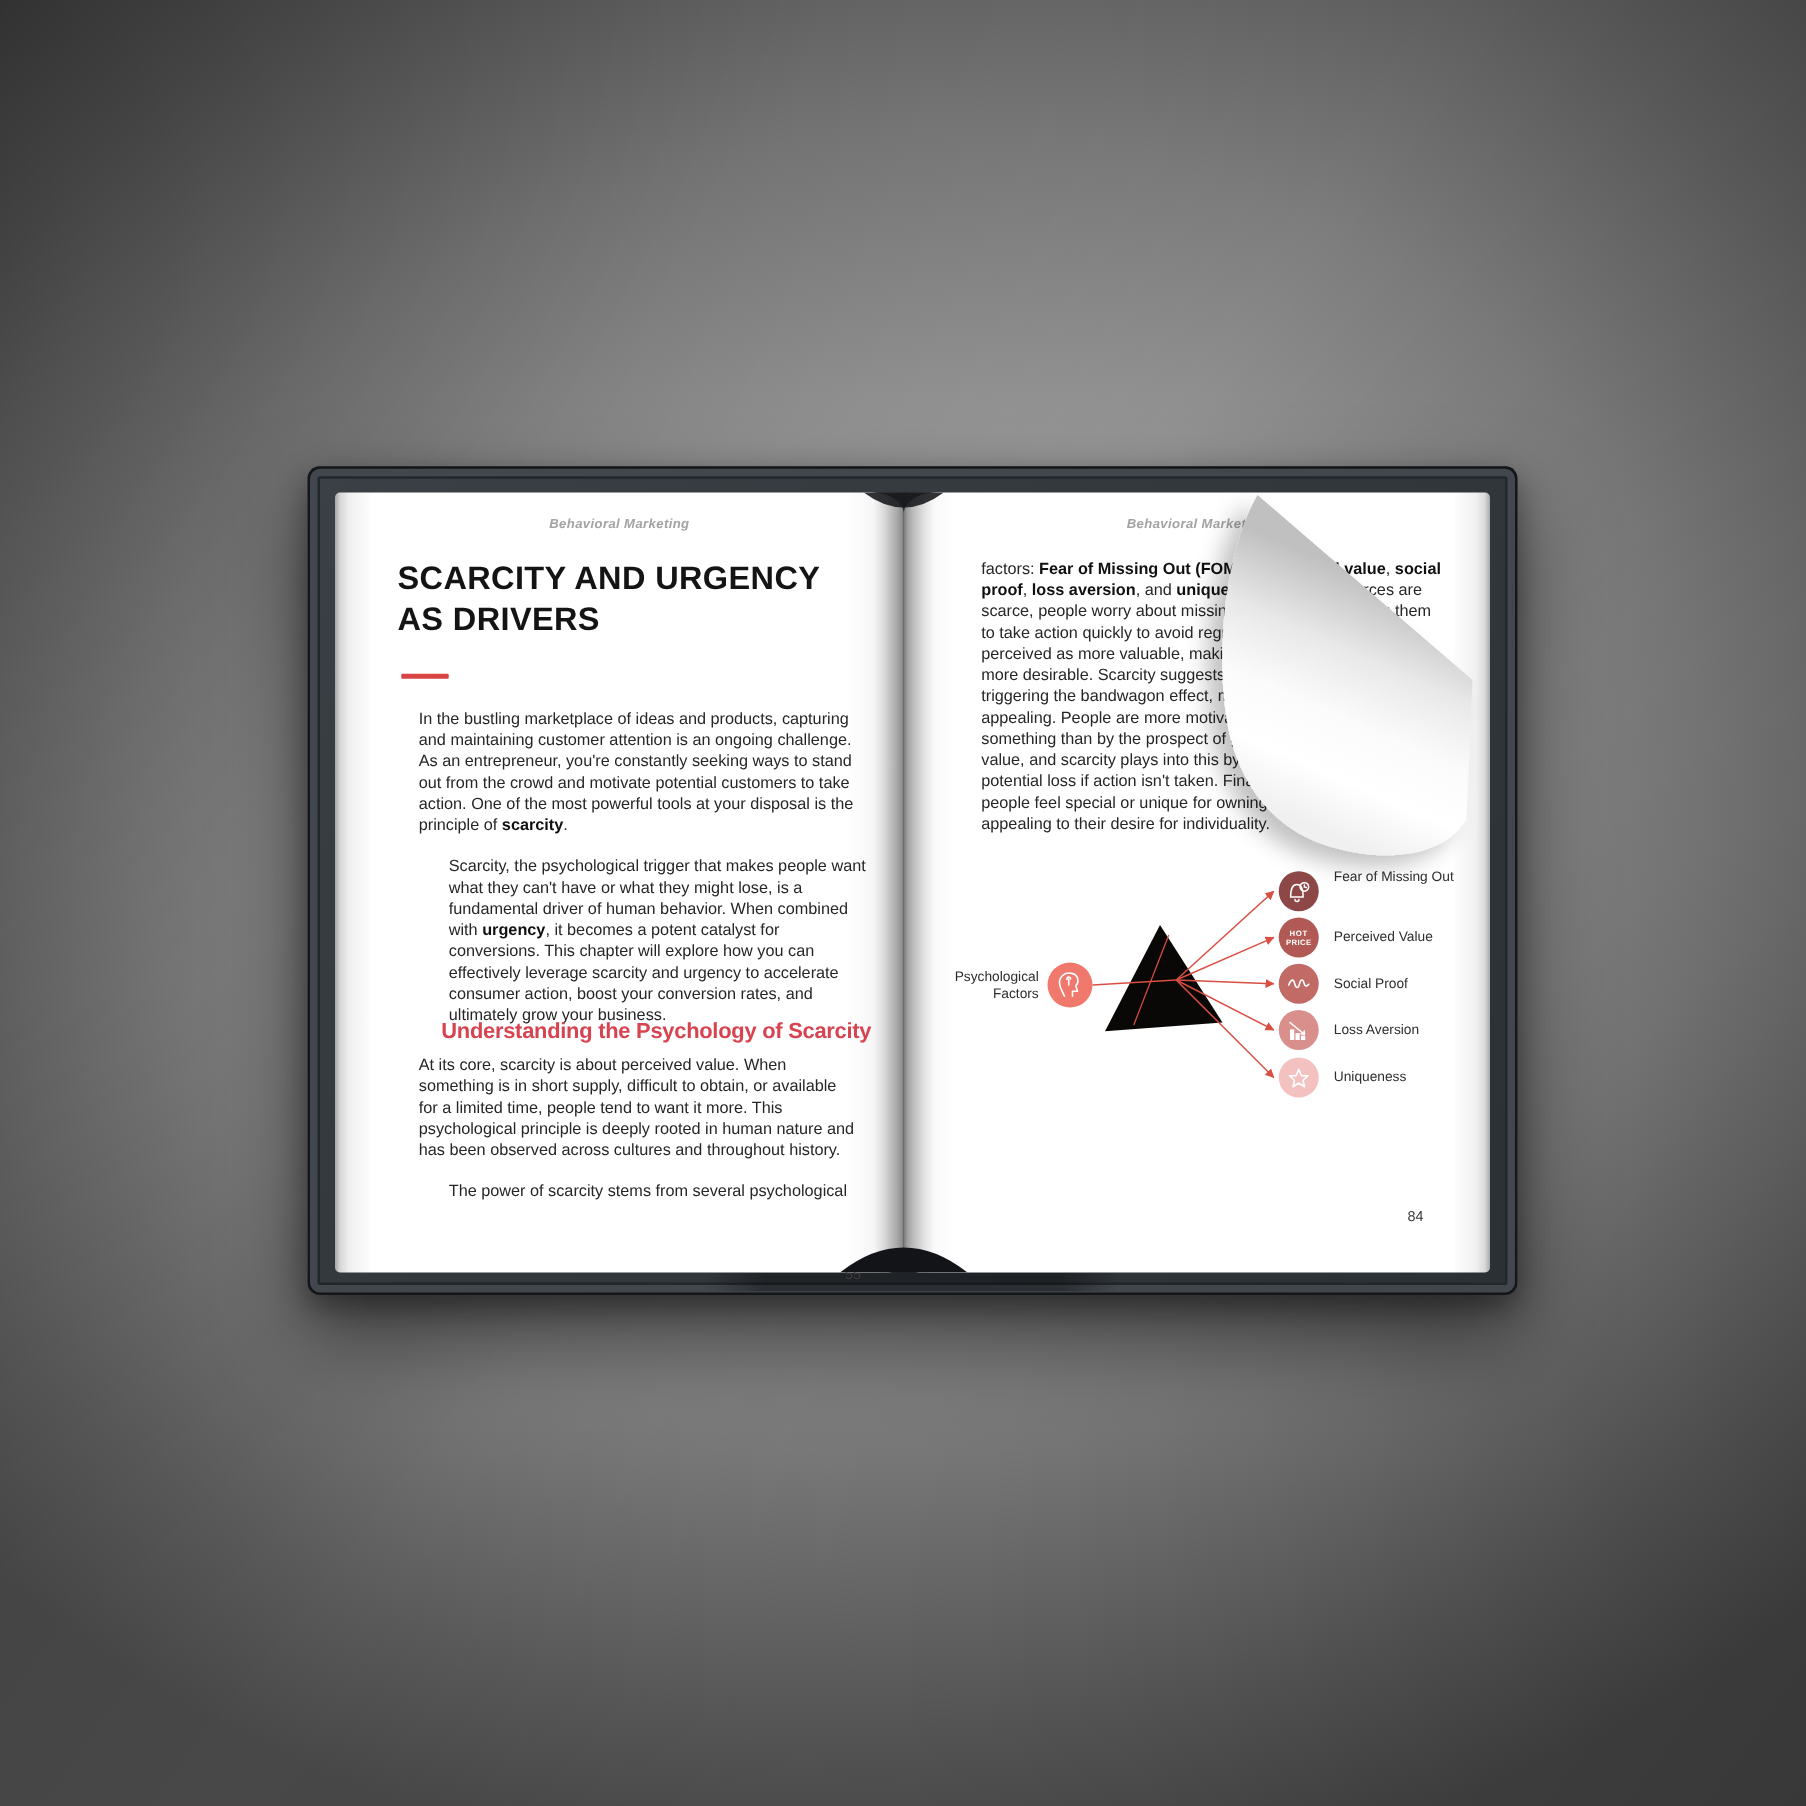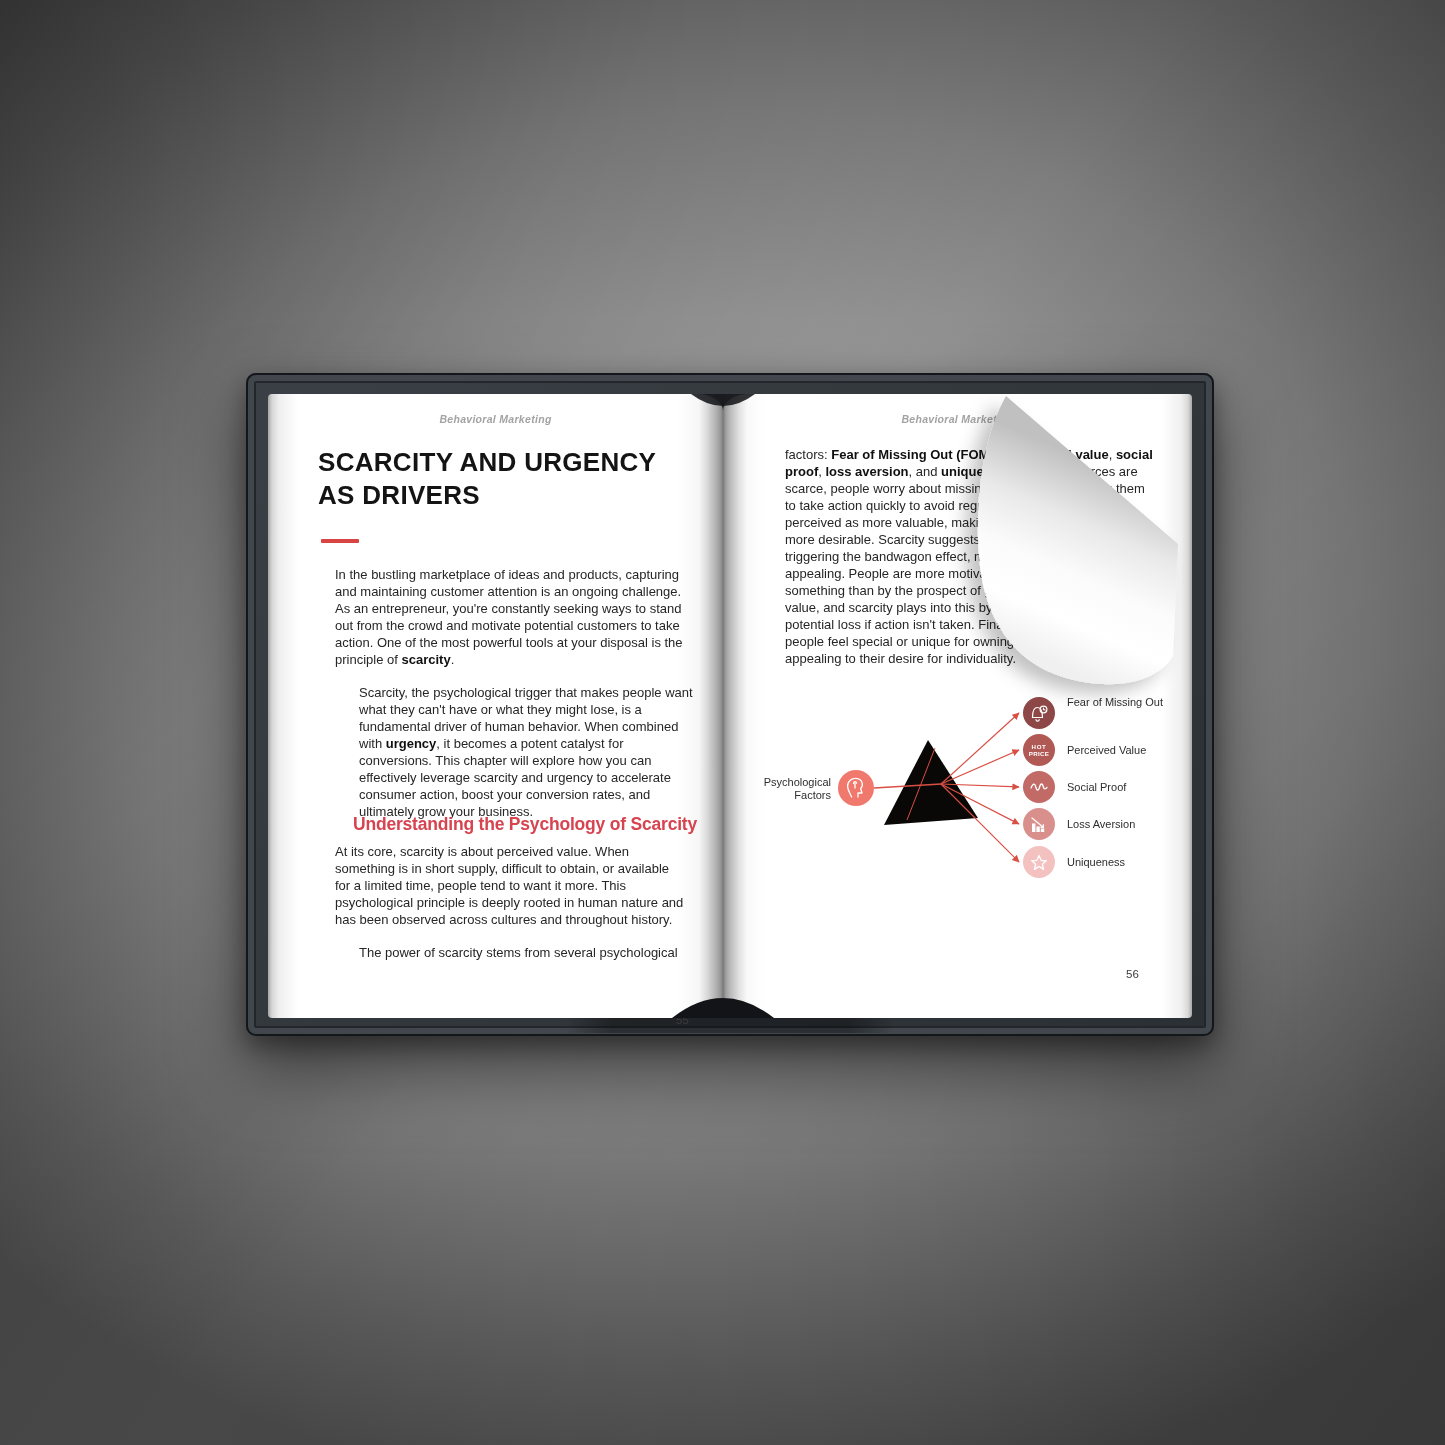--- a/index.html
+++ b/index.html
@@ -162,21 +162,21 @@
             </g>
           </svg>
           <div class="dlabel src">Psychological Factors</div>
           <div class="dlabel nlabel" style="top:6px;">Fear of Missing Out</div>
           <div class="dlabel nlabel" style="top:54px;">Perceived Value</div>
           <div class="dlabel nlabel" style="top:91px;">Social Proof</div>
           <div class="dlabel nlabel" style="top:128px;">Loss Aversion</div>
           <div class="dlabel nlabel" style="top:166px;">Uniqueness</div>
         </div>
 
-        <div class="pagenum r">56</div>
+        <div class="pagenum r">84</div>
 
         <svg class="curl" viewBox="0 0 469 624">
           <defs>
             <linearGradient id="curlGrad" gradientUnits="userSpaceOnUse" x1="372" y1="70" x2="292" y2="252">
               <stop offset="0" stop-color="#c0c0c0"></stop>
               <stop offset="0.30" stop-color="#e9e9e9"></stop>
               <stop offset="0.55" stop-color="#fbfbfb"></stop>
               <stop offset="0.78" stop-color="#ffffff"></stop>
               <stop offset="1" stop-color="#f0f0f0"></stop>
             </linearGradient>

